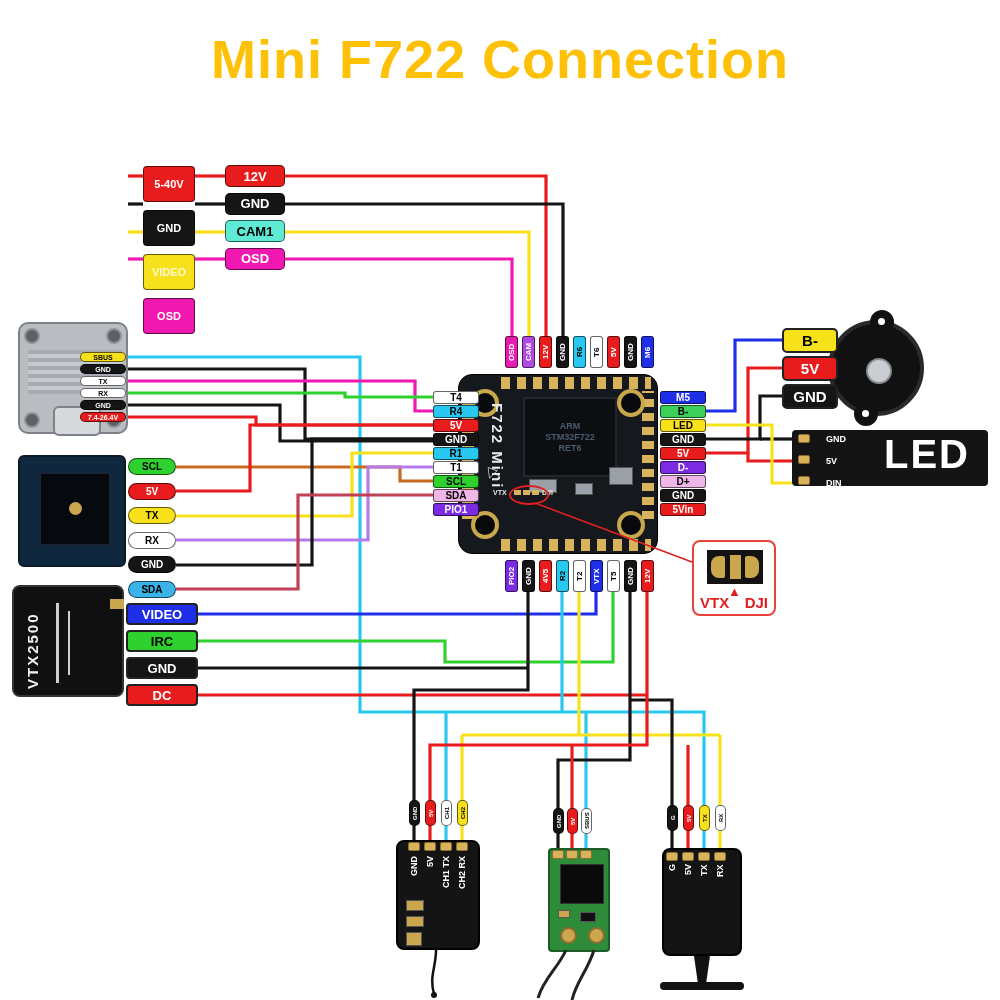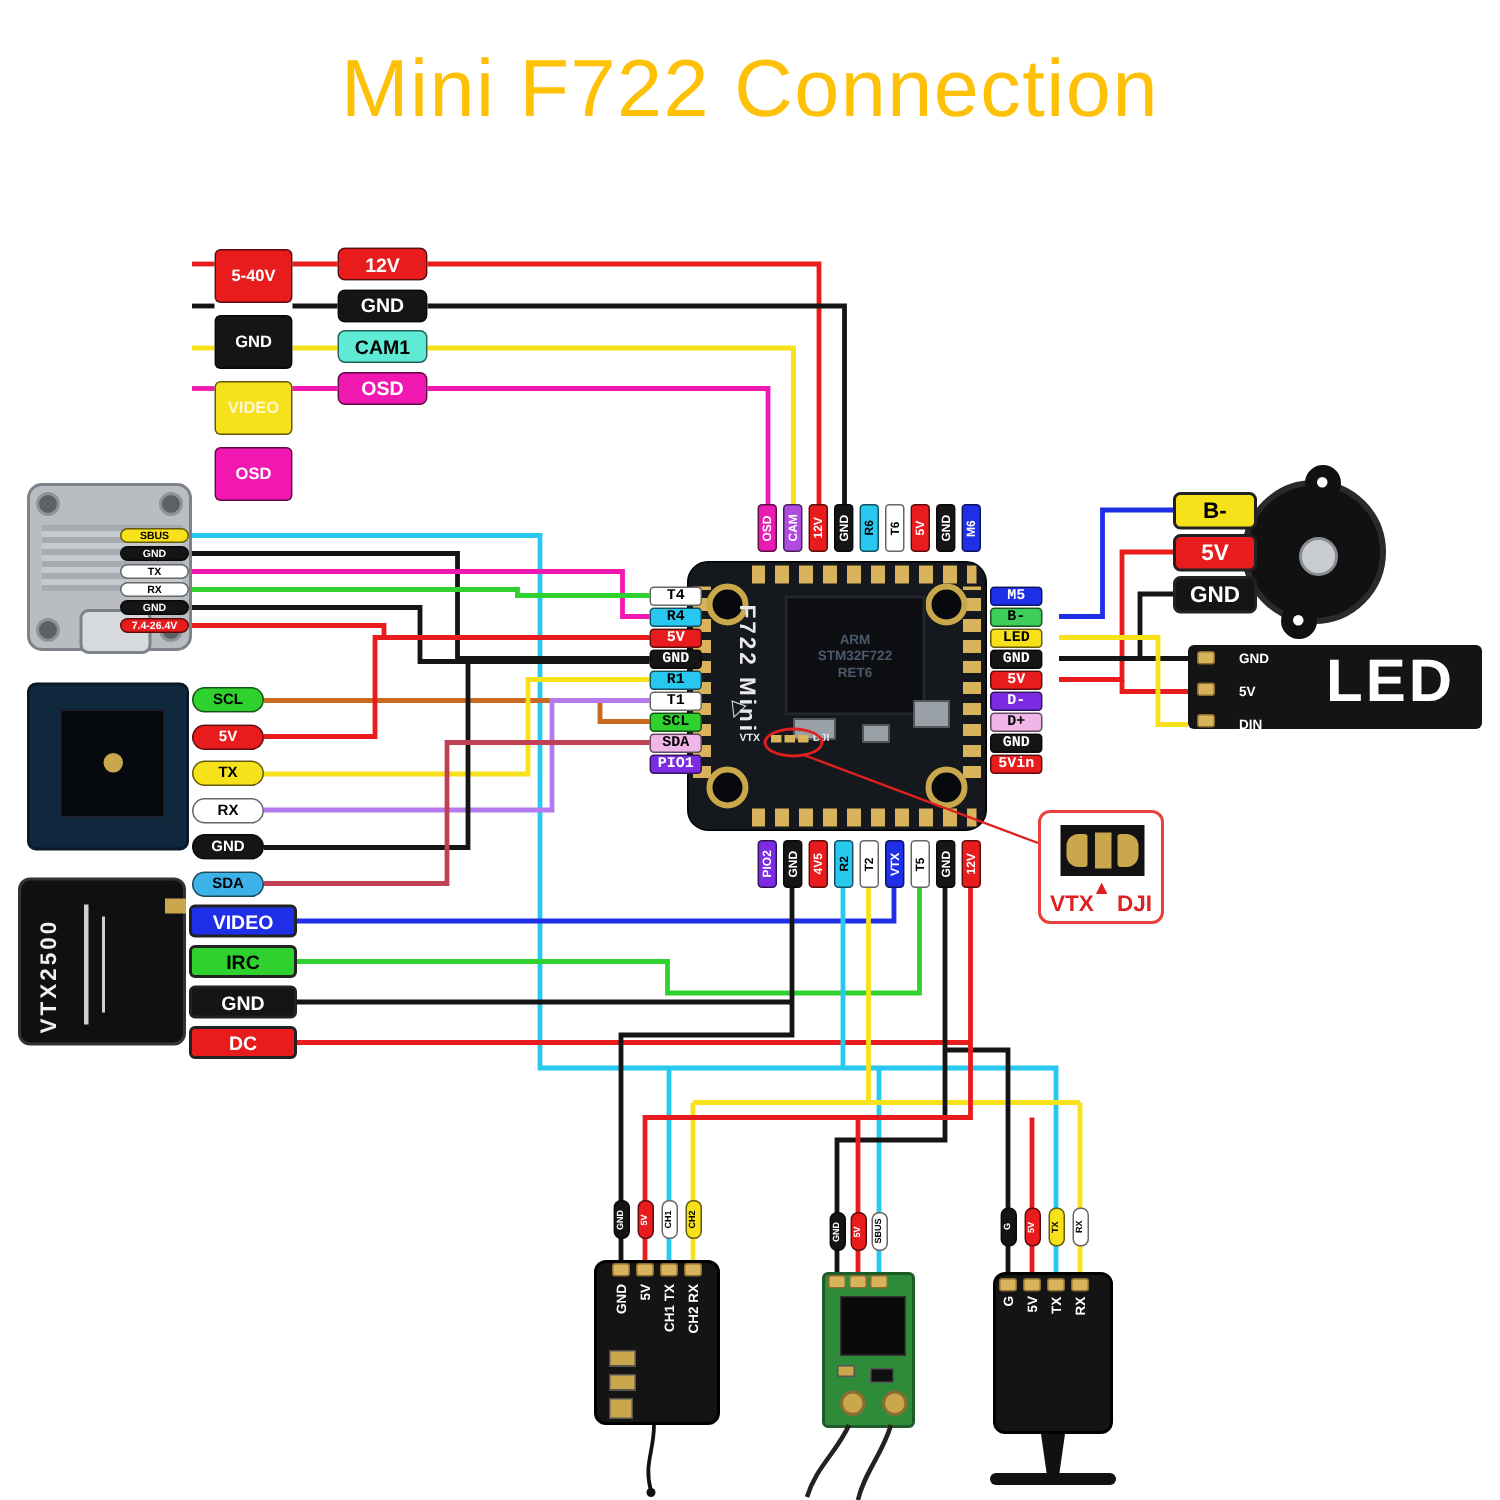--- a/index.html
+++ b/index.html
@@ -1,30 +1,30 @@
 <!DOCTYPE html>
 <html><head>
 <meta charset="utf-8">
 <style>
   html,body{margin:0;padding:0;background:#fff;font-family:"Liberation Sans",sans-serif;}
   .stage{position:relative;width:1000px;height:1000px;background:#ffffff;overflow:hidden;}
   svg.layer{position:absolute;left:0;top:0;width:1000px;height:1000px;}
   #wires{z-index:1;} #decor{z-index:6;pointer-events:none;}
   .title{position:absolute;left:0;top:28px;width:1000px;text-align:center;z-index:2;
-         font-size:54px;font-weight:400;color:#ffc107;letter-spacing:1px;}
+         font-size:54px;font-weight:700;color:#ffc107;letter-spacing:1px;}
   .dev{position:absolute;z-index:3;box-sizing:border-box;}
   
   .pcol,.prow{position:absolute;display:flex;z-index:5;}
   .pcol{flex-direction:column;} .prow{flex-direction:row;}
   .pill{display:flex;align-items:center;justify-content:center;flex:none;box-sizing:border-box;
         font-weight:bold;border:1px solid rgba(0,0,0,.6);border-radius:4px;background:#eee;
         white-space:nowrap;}
   .cam1 .pill{width:52px;height:36px;font-size:11px;}
   .cam2 .pill{width:60px;height:22px;font-size:13px;border-radius:5px;}
-  .fcl .pill{width:35px;height:12.5px;font-size:10px;border-radius:3px;font-family:Liberation Mono, monospace;}
+  .fcl .pill{width:46px;height:12.5px;font-size:10px;border-radius:3px;}
   .fcv .pill{width:13px;height:32px;font-size:8px;border-radius:3px;
              writing-mode:vertical-rl;transform:rotate(180deg);letter-spacing:0;}
   .air .pill{width:46px;height:10px;font-size:7px;border-radius:5px;}
   .gps .pill{width:48px;height:17px;font-size:10px;border-radius:9px;}
   .vtxp .pill{width:72px;height:22px;font-size:13px;border-radius:4px;border:2px solid #222;}
   .buz .pill{width:56px;height:25px;font-size:15px;border-radius:5px;border:2px solid #222;}
   .rxtag .pill{width:11px;height:26px;font-size:6px;border-radius:5px;
              writing-mode:vertical-rl;transform:rotate(180deg);}
   .padrow .pill{width:12px;height:9px;background:#d8b35c !important;border:1px solid #8a6d2f;border-radius:2px;color:transparent;font-size:1px;}
   .padrow3 .pill{width:12px;height:9px;background:#d8b35c !important;border:1px solid #8a6d2f;border-radius:2px;color:transparent;font-size:1px;}

